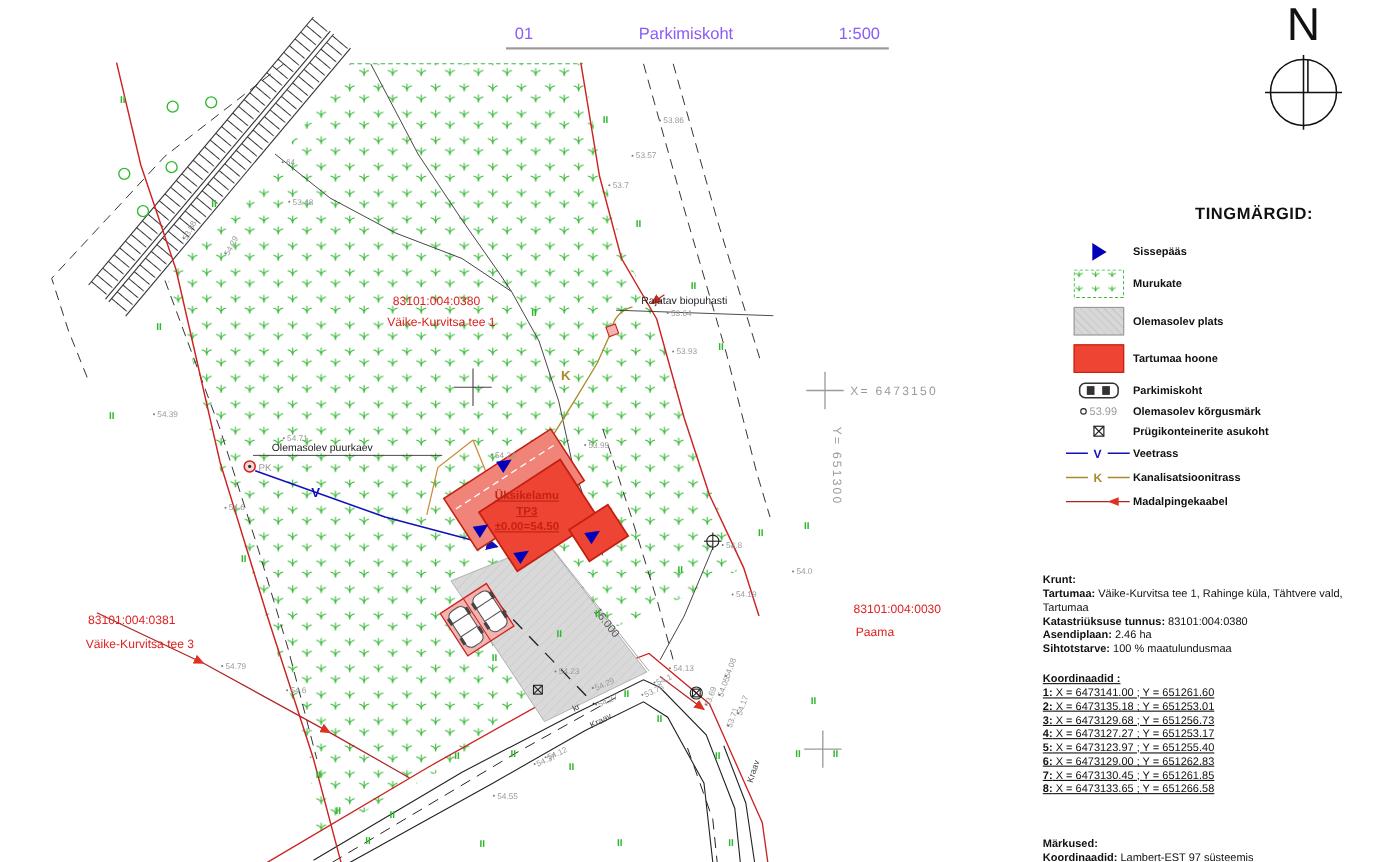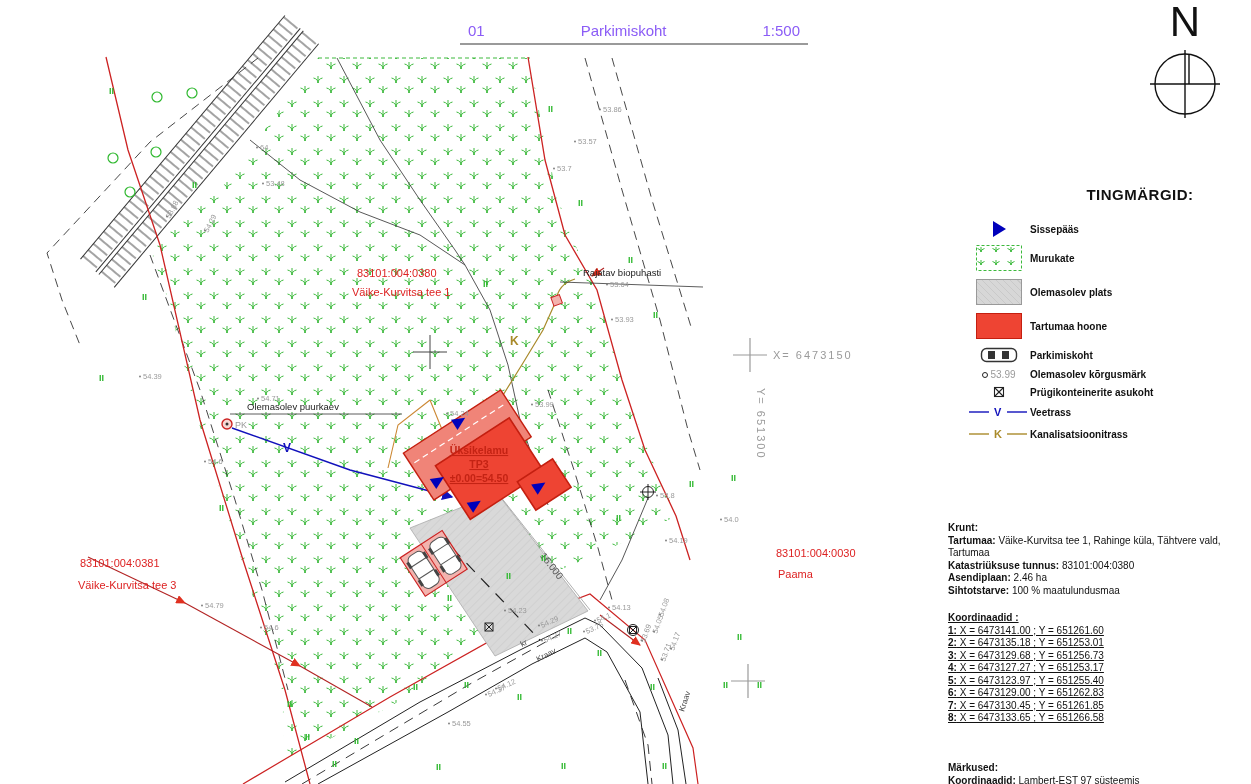--- a/index.html
+++ b/index.html
@@ -462,20 +462,29 @@
       <span class="licon" style="width:62px;">
         <svg width="60" height="16" viewBox="0 0 60 16">
           <line x1="0" y1="8" x2="20" y2="8" stroke="#a98a2a" stroke-width="1.4"></line>
           <text x="25" y="12" font-size="11" font-weight="bold" fill="#a98a2a">K</text>
           <line x1="38" y1="8" x2="58" y2="8" stroke="#a98a2a" stroke-width="1.4"></line>
         </svg>
       </span>
       <span class="llabel">Kanalisatsioonitrass</span>
     </div>
 
+    <div class="lrow">
+      <span class="licon" style="width:62px;">
+        <svg width="60" height="16" viewBox="0 0 60 16">
+          <line x1="0" y1="8" x2="58" y2="8" stroke="#b22222" stroke-width="1.2"></line>
+          <path d="M48,4 L38,8 L48,12 z" fill="#e03020"></path>
+        </svg>
+      </span>
+      <span class="llabel">Madalpingekaabel</span>
+    </div>
 
   </div>
 
   <div id="krunt" class="infoblock">
     <div><b>Krunt:</b></div>
     <div><b>Tartumaa:</b><span> Väike-Kurvitsa tee 1, Rahinge küla, Tähtvere vald, Tartumaa</span></div>
     <div><b>Katastriüksuse tunnus:</b><span> 83101:004:0380</span></div>
     <div><b>Asendiplaan:</b><span> 2.46 ha</span></div>
     <div><b>Sihtotstarve:</b><span> 100 % maatulundusmaa</span></div>
   </div>

